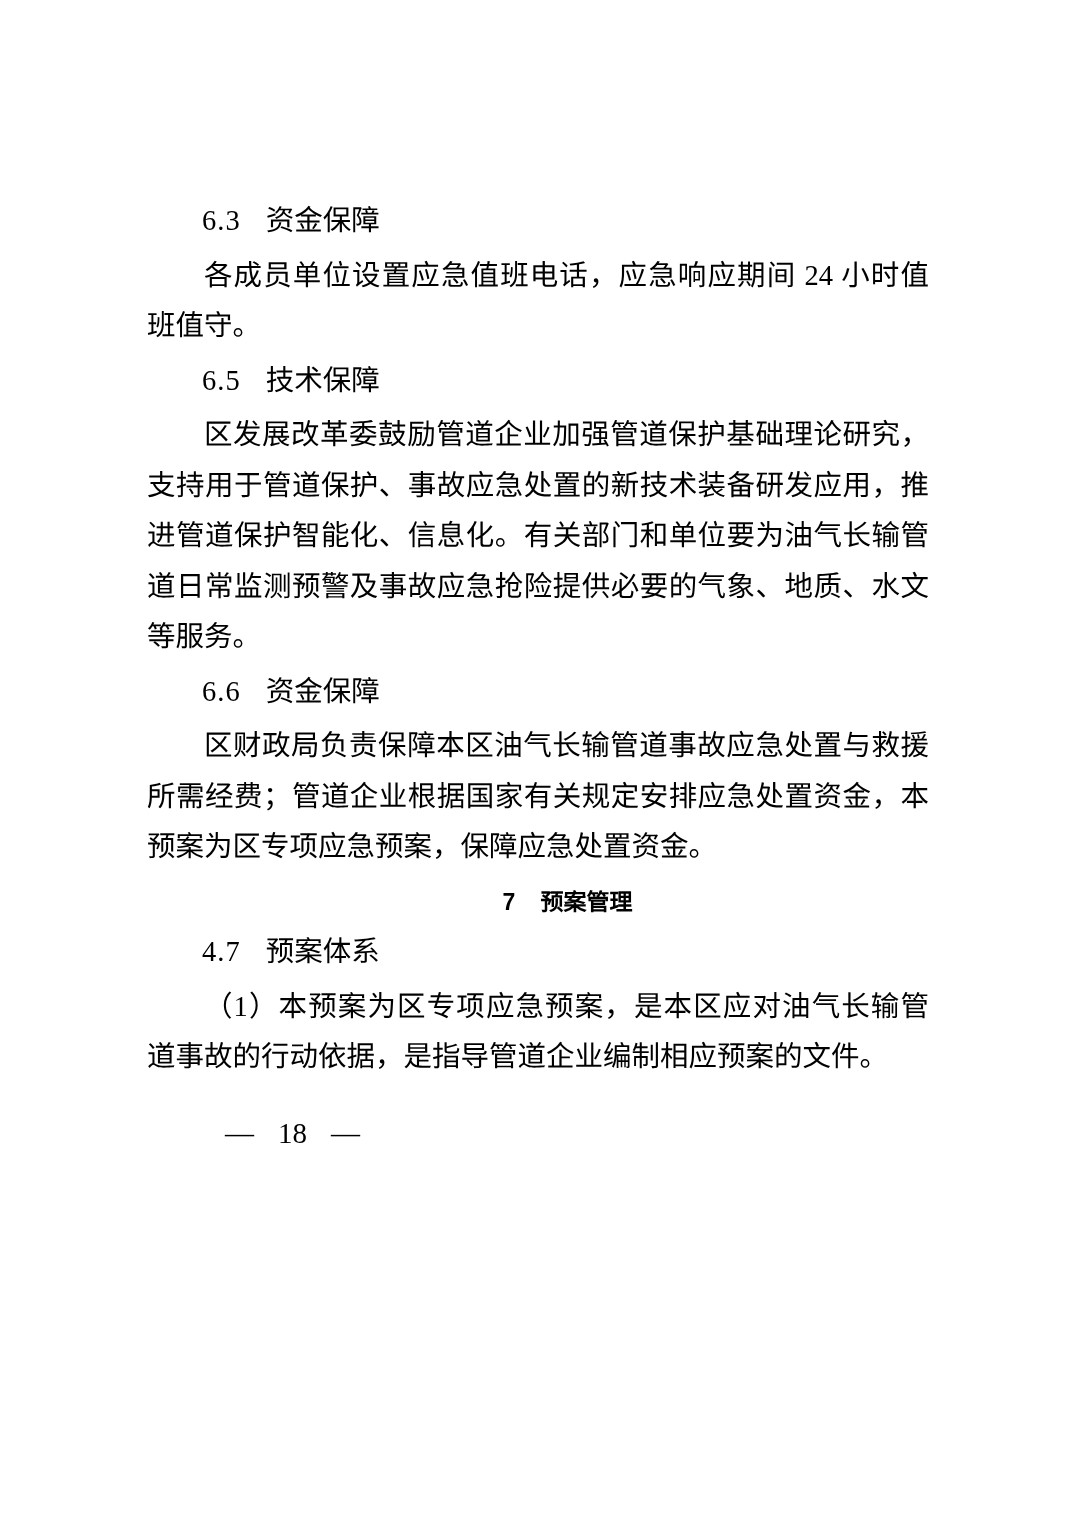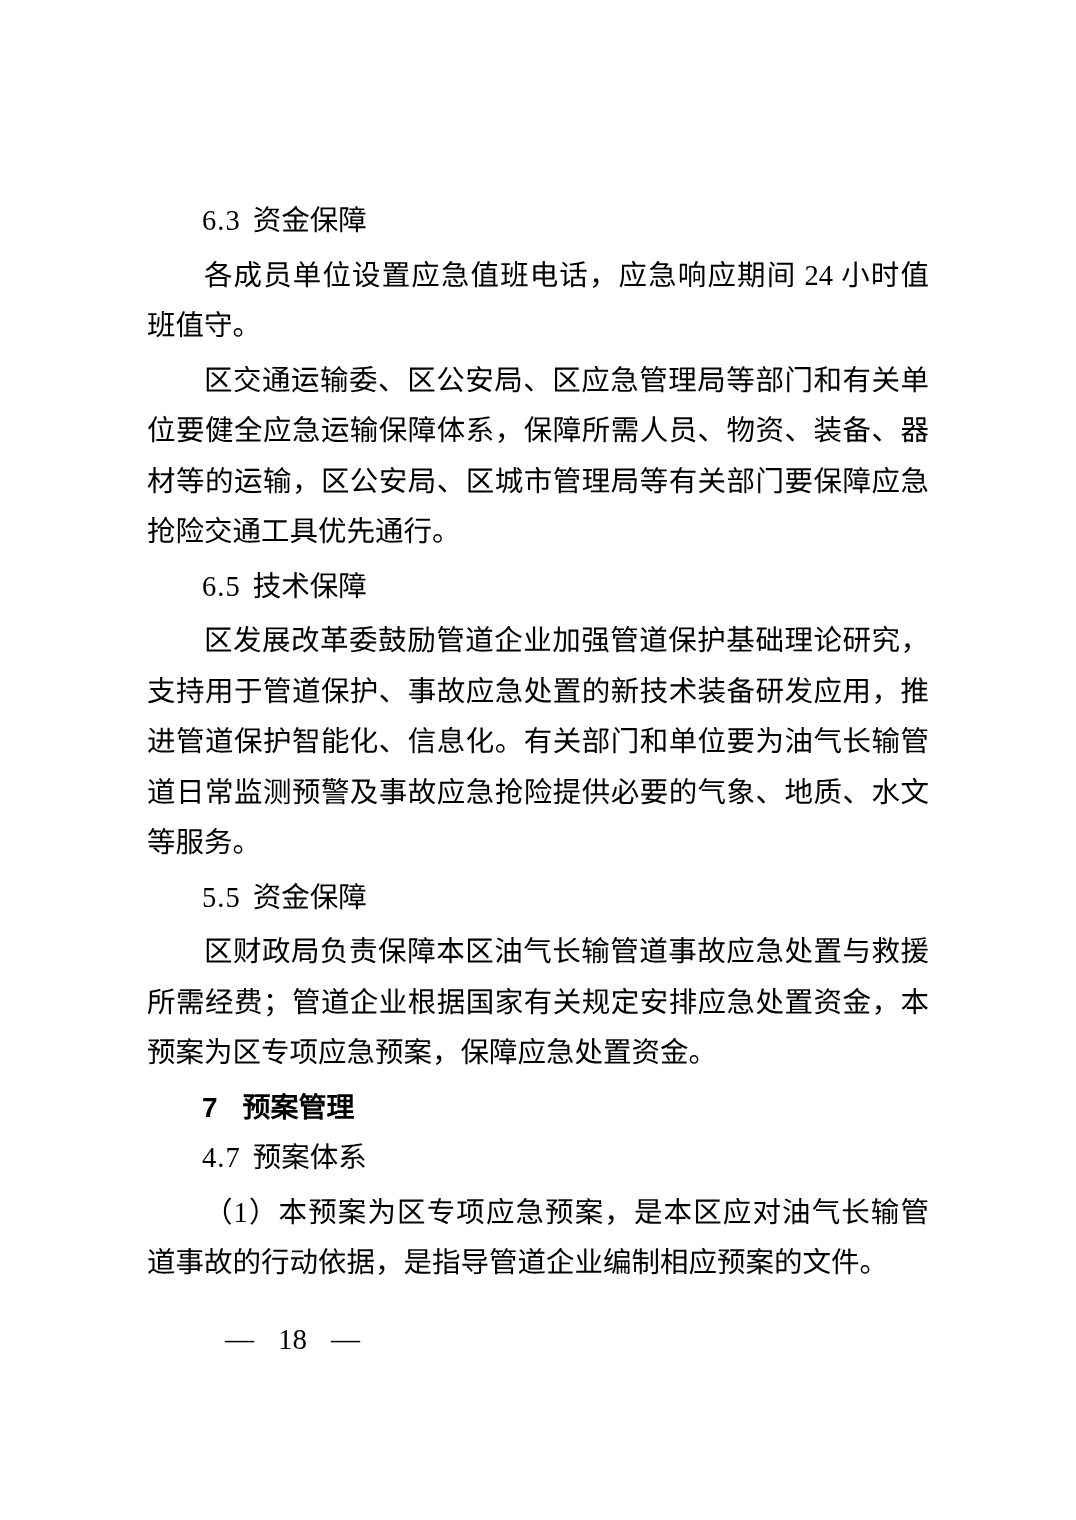--- a/index.html
+++ b/index.html
@@ -26,29 +26,29 @@
     line-height: 50.5px;
     text-align: justify;
     text-justify: inter-character;
   }
   .h3 {
     padding-left: 59px;
     font-weight: normal;
     text-align: left;
   }
   .h3 .num {
-    margin-right: 12px;
+    margin-right: 25px;
     letter-spacing: 1px;
   }
   .h2 {
     padding-left: 59px;
     font-family: "Liberation Sans", "DejaVu Sans", sans-serif;
     font-weight: bold;
-    font-size: 28px;
-    text-align: left;
+    font-size: 23px;
+    text-align: center;
   }
   .h2 .num {
     margin-right: 25px;
   }
   .body-p {
     margin: 4px;
     text-indent: 57px;
     word-break: normal;
   }
   .footer {
@@ -65,27 +65,26 @@
 <body>
 
 <div class="page">
   <div class="doc">
 
     <div class="h3"><span class="num">6.3</span><span class="ttl">资金保障</span></div>
 
     <p class="body-p">各成员单位设置应急值班电话，应急响应期间 24 小时值班值守。</p>
 
 
-    <p class="body-p">区交通运输委、区公安局、区应急管理局等部门和有关单位要健全应急运输保障体系，保障所需人员、物资、装备、器材等的运输，区公安局、区城市管理局等有关部门要保障应急抢险交通工具优先通行。</p>
 
     <div class="h3"><span class="num">6.5</span><span class="ttl">技术保障</span></div>
 
     <p class="body-p">区发展改革委鼓励管道企业加强管道保护基础理论研究，支持用于管道保护、事故应急处置的新技术装备研发应用，推进管道保护智能化、信息化。有关部门和单位要为油气长输管道日常监测预警及事故应急抢险提供必要的气象、地质、水文等服务。</p>
 
-    <div class="h3"><span class="num">5.5</span><span class="ttl">资金保障</span></div>
+    <div class="h3"><span class="num">6.6</span><span class="ttl">资金保障</span></div>
 
     <p class="body-p">区财政局负责保障本区油气长输管道事故应急处置与救援所需经费；管道企业根据国家有关规定安排应急处置资金，本预案为区专项应急预案，保障应急处置资金。</p>
 
     <div class="h2"><span class="num">7</span><span class="ttl">预案管理</span></div>
 
     <div class="h3"><span class="num">4.7</span><span class="ttl">预案体系</span></div>
 
     <p class="body-p">（1）本预案为区专项应急预案，是本区应对油气长输管道事故的行动依据，是指导管道企业编制相应预案的文件。</p>
 
   </div>

